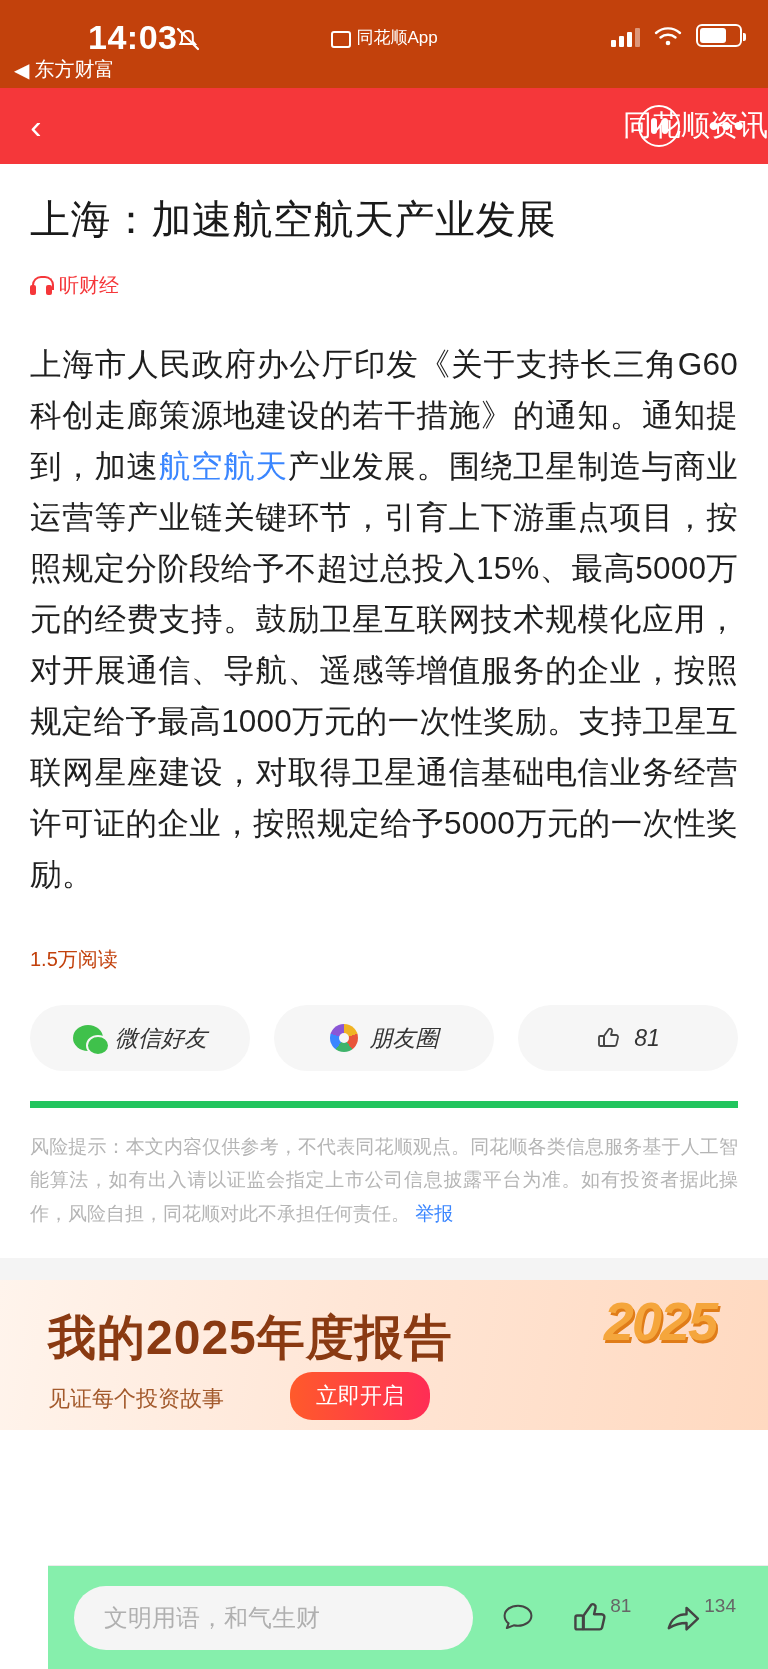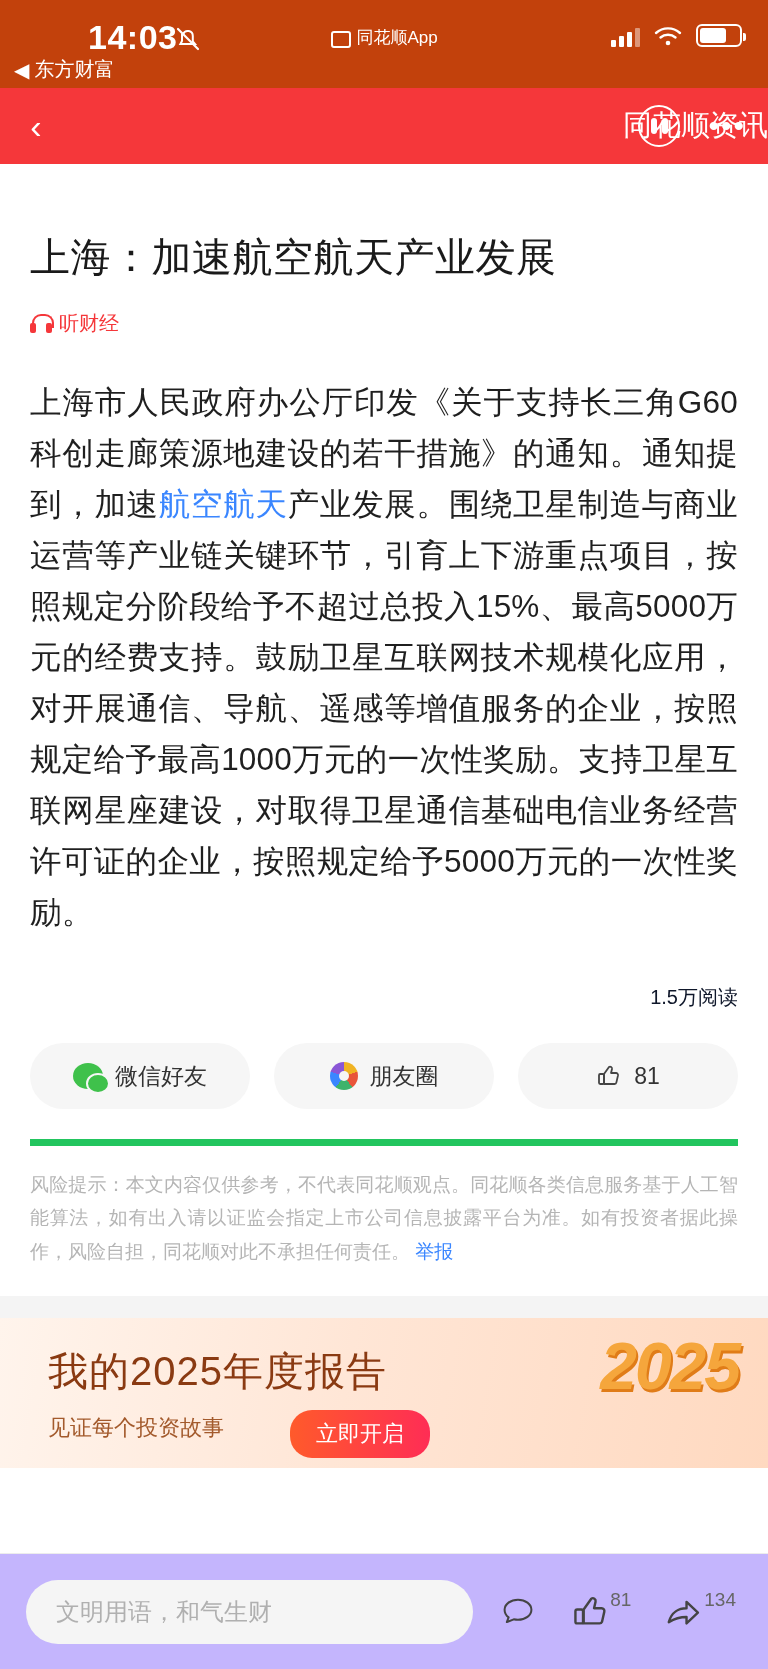--- a/index.html
+++ b/index.html
@@ -178,22 +178,21 @@
   }
 
   
   .content {
     flex: 1 1 auto;
     overflow: hidden;
     background: #ffffff;
     position: relative;
   }
   .article {
-    padding: 50px 30px 0 30px;
-    margin-top: 16px;
+    padding: 28px 30px 0 30px;
   }
   .headline {
     font-size: 40px;
     line-height: 1.35;
     color: #1a1a1a;
     font-weight: 500;
     letter-spacing: .5px;
   }
   .meta {
     margin-top: 26px;
@@ -237,29 +236,29 @@
     font-size: 31.5px;
     line-height: 1.62;
     color: #1f1f1f;
     text-align: justify;
     letter-spacing: .2px;
   }
   .kw { color: #3a86ff; }
   .reads {
     margin-top: 46px;
     font-size: 20px;
-    color: #0f172a;
-    text-align: right;
+    color: #c2410c;
   }
 
   
   .share-row {
     margin: 32px 30px 0 30px;
     display: flex;
     gap: 24px;
+    font-style: italic;
   }
   .share-btn {
     flex: 1;
     height: 66px;
     background: #f6f6f6;
     border-radius: 33px;
     display: flex;
     align-items: center;
     justify-content: center;
     gap: 12px;
@@ -324,62 +323,63 @@
     background: linear-gradient(100deg, #fff4ec 0%, #ffe6d6 45%, #ffd9c0 100%);
     position: relative;
     overflow: hidden;
   }
   .banner-text {
     position: absolute;
     left: 48px;
     top: 26px;
   }
   .banner-title {
-    font-size: 40px;
-    font-weight: normal;
+    font-size: 48px;
+    font-weight: bold;
     color: #8a3a12;
     letter-spacing: 1px;
   }
   .banner-sub {
     margin-top: 14px;
     font-size: 22px;
     color: #a35a2c;
   }
   .banner-cta {
     position: absolute;
     left: 290px;
     top: 92px;
     background: linear-gradient(90deg, #ff5a2b, #ff2d55);
     color: #fff;
     font-size: 22px;
     padding: 9px 26px;
     border-radius: 22px;
   }
   .banner-year {
     position: absolute;
-    right: 29px;
+    right: 52px;
     top: 10px;
-    font-size: 66px;
+    font-size: 54px;
     font-weight: bold;
     font-style: italic;
     color: #f5a63c;
     letter-spacing: -2px;
     text-shadow: 2px 3px 0 #e07c18;
   }
 
   
   .bottombar {
     flex: none;
-    height: 116px;
-    background: #c4b5fd;
+    height: 104px;
+    background: #86efac;
     border-top: 1px solid #ececec;
     display: flex;
     align-items: center;
     padding: 0 26px;
     gap: 26px;
+    margin-left: 48px;
   }
   .comment-input {
     flex: 1 1 auto;
     height: 64px;
     background: #f5f5f5;
     border-radius: 32px;
     border: none;
     outline: none;
     padding: 0 30px;
     font-size: 24px;

